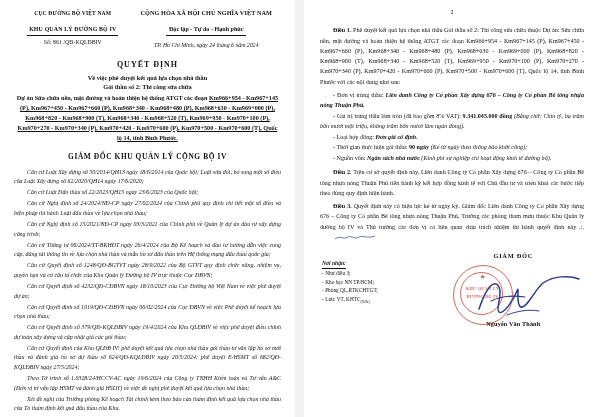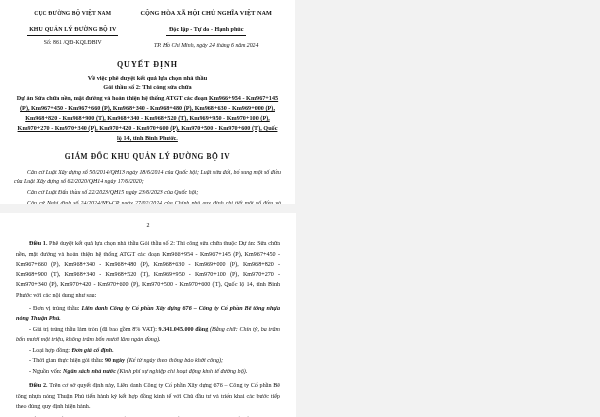--- a/index.html
+++ b/index.html
@@ -13,21 +13,21 @@
     overflow: hidden;
     font-family: "Liberation Serif", "DejaVu Serif", serif;
     color: #111111;
   }
   .viewer {
     position: relative;
     width: 600px;
     height: 417px;
     background: #f2f2f2;
     display: flex;
-    flex-direction: column;
+    flex-direction: row;
   }
   .page {
     position: relative;
     background: #ffffff;
     height: 417px;
     box-sizing: border-box;
     overflow: hidden;
   }
   .page-left {
     width: 295px;
@@ -332,21 +332,21 @@
 
     <div class="title-block">
       <div class="title-main">QUYẾT ĐỊNH</div>
       <div class="title-sub">Về việc phê duyệt kết quả lựa chọn nhà thầu</div>
       <div class="title-packet">Gói thầu số 2: Thi công sửa chữa</div>
       <div class="title-project">
         <span>Dự án Sửa chữa nền, mặt đường và hoàn thiện hệ thống ATGT các đoạn </span><span class="ul">Km966+954 - Km967+145 (P), Km967+450 - Km967+660 (P), Km968+340 - Km968+480 (P), Km968+630 - Km969+000 (P), Km968+820 - Km968+900 (T), Km968+340 - Km968+520 (T), Km969+950 - Km970+100 (P), Km970+270 - Km970+340 (P), Km970+420 - Km970+600 (P), Km970+500 - Km970+600 (T), Quốc lộ 14, tỉnh Bình Phước.</span>
       </div>
     </div>
 
-    <div class="authority">GIÁM ĐỐC KHU QUẢN LÝ ĐƯỜNG BỘ IV</div>
+    <div class="authority">GIÁM ĐỐC KHU QUẢN LÝ CỘNG BỘ IV</div>
 
     <div class="basis-list">
       <p class="basis">Căn cứ Luật Xây dựng số 50/2014/QH13 ngày 18/6/2014 của Quốc hội; Luật sửa đổi, bổ sung một số điều của Luật Xây dựng số 62/2020/QH14 ngày 17/6/2020;</p>
       <p class="basis">Căn cứ Luật Đấu thầu số 22/2023/QH15 ngày 23/6/2023 của Quốc hội;</p>
       <p class="basis">Căn cứ Nghị định số 24/2024/NĐ-CP ngày 27/02/2024 của Chính phủ quy định chi tiết một số điều và biện pháp thi hành Luật đấu thầu về lựa chọn nhà thầu;</p>
       <p class="basis">Căn cứ Nghị định số 15/2021/NĐ-CP ngày 03/3/2021 của Chính phủ về Quản lý dự án đầu tư xây dựng công trình;</p>
       <p class="basis">Căn cứ Thông tư 06/2024/TT-BKHĐT ngày 26/4/2024 của Bộ Kế hoạch và đầu tư hướng dẫn việc cung cấp, đăng tải thông tin về lựa chọn nhà thầu và mẫu hồ sơ đấu thầu trên Hệ thống mạng đấu thầu quốc gia;</p>
       <p class="basis">Căn cứ Quyết định số 1248/QĐ-BGTVT ngày 28/9/2022 của Bộ GTVT quy định chức năng, nhiệm vụ, quyền hạn và cơ cấu tổ chức của Khu Quản lý Đường bộ IV trực thuộc Cục ĐBVN;</p>
       <p class="basis">Căn cứ Quyết định số 4232/QĐ-CĐBVN ngày 18/10/2023 của Cục Đường bộ Việt Nam về việc phê duyệt dự án;</p>
       <p class="basis">Căn cứ Quyết định số 1019/QĐ-CĐBVN ngày  06/02/2024 của Cục ĐBVN về việc Phê duyệt kế hoạch lựa chọn nhà thầu;</p>

